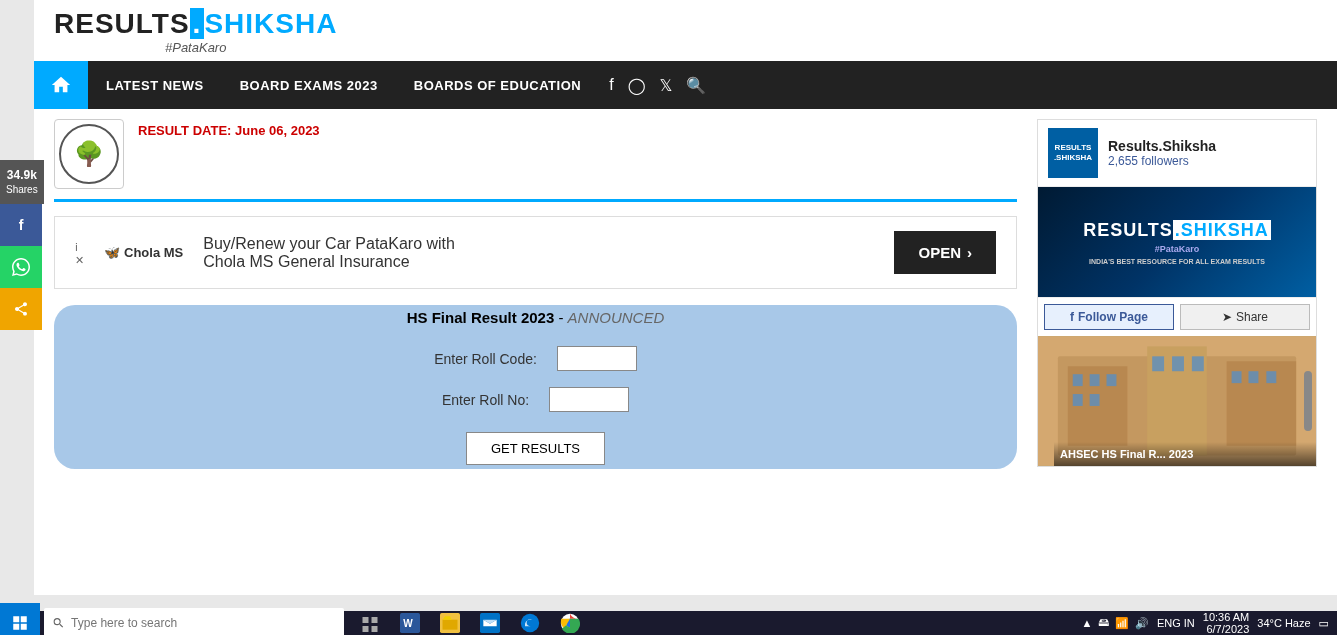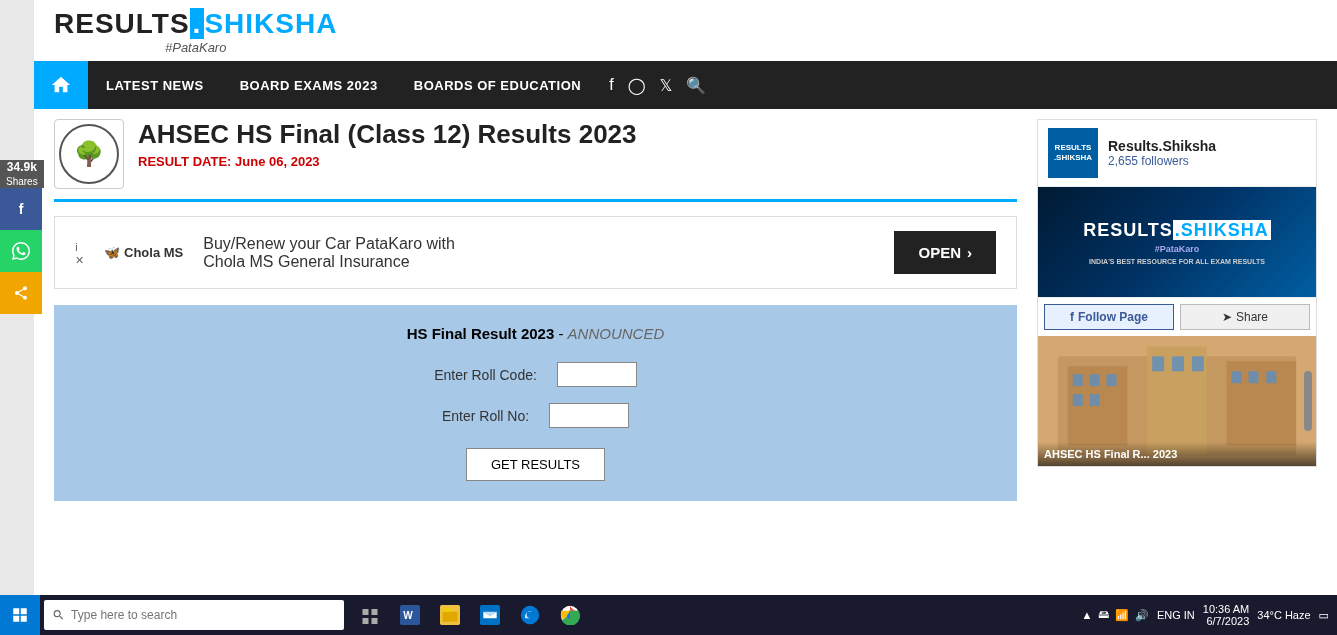--- a/index.html
+++ b/index.html
@@ -1,20 +1,20 @@
 <!DOCTYPE html>
 <html><head>
   <meta charset="utf-8">
   <style>
     * { margin: 0; padding: 0; box-sizing: border-box; }
     body { font-family: Arial, sans-serif; background: #e8e8e8; width: 1337px; height: 635px; overflow: hidden; }
 
     
     .taskbar {
-      position: fixed; bottom: 0; left: 0; right: 0; height: 40px;
+      position: fixed; bottom: 0; left: 0; right: 0; height: 24px;
       background: #1a1a2e; display: flex; align-items: center; z-index: 1000;
     }
     .taskbar-start {
       width: 40px; height: 40px; background: #0078d4;
       display: flex; align-items: center; justify-content: center; cursor: pointer;
     }
     .taskbar-start svg { width: 18px; height: 18px; fill: white; }
     .taskbar-search {
       display: flex; align-items: center; background: white;
       width: 300px; height: 30px; margin: 0 4px; border-radius: 2px; padding: 0 8px;
@@ -34,21 +34,21 @@
     }
     .taskbar-system-icons { display: flex; align-items: center; gap: 6px; }
     .taskbar-clock { text-align: right; }
 
     
     .share-sidebar {
       position: fixed; left: 0; top: 160px; z-index: 100;
       display: flex; flex-direction: column;
     }
     .share-count {
-      background: #555; color: white; text-align: center; padding: 0 6px;
+      background: #555; color: white; text-align: center; padding: 8px 6px;
       font-size: 12px; font-weight: bold;
     }
     .share-btn {
       width: 42px; height: 42px; display: flex; align-items: center; justify-content: center;
       cursor: pointer; color: white; font-size: 14px; font-weight: bold;
     }
     .share-fb { background: #3b5998; }
     .share-wa { background: #25d366; }
     .share-share { background: #f0a500; }
 
@@ -126,21 +126,21 @@
     .ad-text { flex: 1; font-size: 16px; color: #333; }
     .ad-open-btn {
       background: #222; color: white; padding: 13px 24px; font-size: 15px;
       font-weight: bold; cursor: pointer; display: flex; align-items: center; gap: 6px;
       white-space: nowrap;
     }
     .ad-info-icons { display: flex; flex-direction: column; font-size: 11px; color: #666; }
 
     
     .result-form-container {
-      background: #a8c8e8; padding: 20px; text-align: center;
+      background: #a8c8e8; padding: 4px; text-align: center; border-radius: 21px;
     }
     .result-announced {
       font-size: 15px; margin-bottom: 20px;
     }
     .result-announced strong { font-weight: bold; }
     .result-announced em { color: #666; font-style: italic; }
     .form-row {
       display: flex; align-items: center; justify-content: center;
       gap: 20px; margin-bottom: 16px;
     }
@@ -186,21 +186,21 @@
       flex: 1; background: #f0f0f0; border: 1px solid #bbb; color: #333;
       padding: 5px; font-size: 12px; cursor: pointer;
       display: flex; align-items: center; justify-content: center; gap: 4px;
     }
     .sidebar-building-img {
       width: 100%; height: 130px; background: #c8a870;
       position: relative; overflow: hidden;
       display: flex; align-items: flex-end;
     }
     .sidebar-building-overlay {
-      position: absolute; bottom: 0; left: 0; right: 0;
+      position: absolute; bottom: 0; left: 16px; right: 0;
       background: linear-gradient(transparent, rgba(0,0,0,0.6));
       color: white; font-size: 11px; font-weight: bold; padding: 6px;
     }
     .sidebar-scroll-indicator {
       position: absolute; right: 4px; top: 50%; transform: translateY(-50%);
       width: 8px; height: 60px; background: #888; border-radius: 4px;
     }
 
     
     .building-svg { width: 100%; height: 100%; }
@@ -258,21 +258,20 @@
   <div class="content-area">
     <div class="main-content">
 
       <div class="article-header">
         <div class="article-logo">
           <div class="article-logo-inner">
             <span class="article-logo-tree">🌳</span>
           </div>
         </div>
         <div class="article-title-block">
-          <h1 class="article-title">AHSEC HS Final (Class 12) Results 2023</h1>
           <div class="article-date">
             <span>RESULT DATE:</span>
             <span>June 06, 2023</span>
           </div>
         </div>
       </div>
       <div class="article-divider"></div>
 
       <div class="ad-banner">
         <div class="ad-info-icons">

